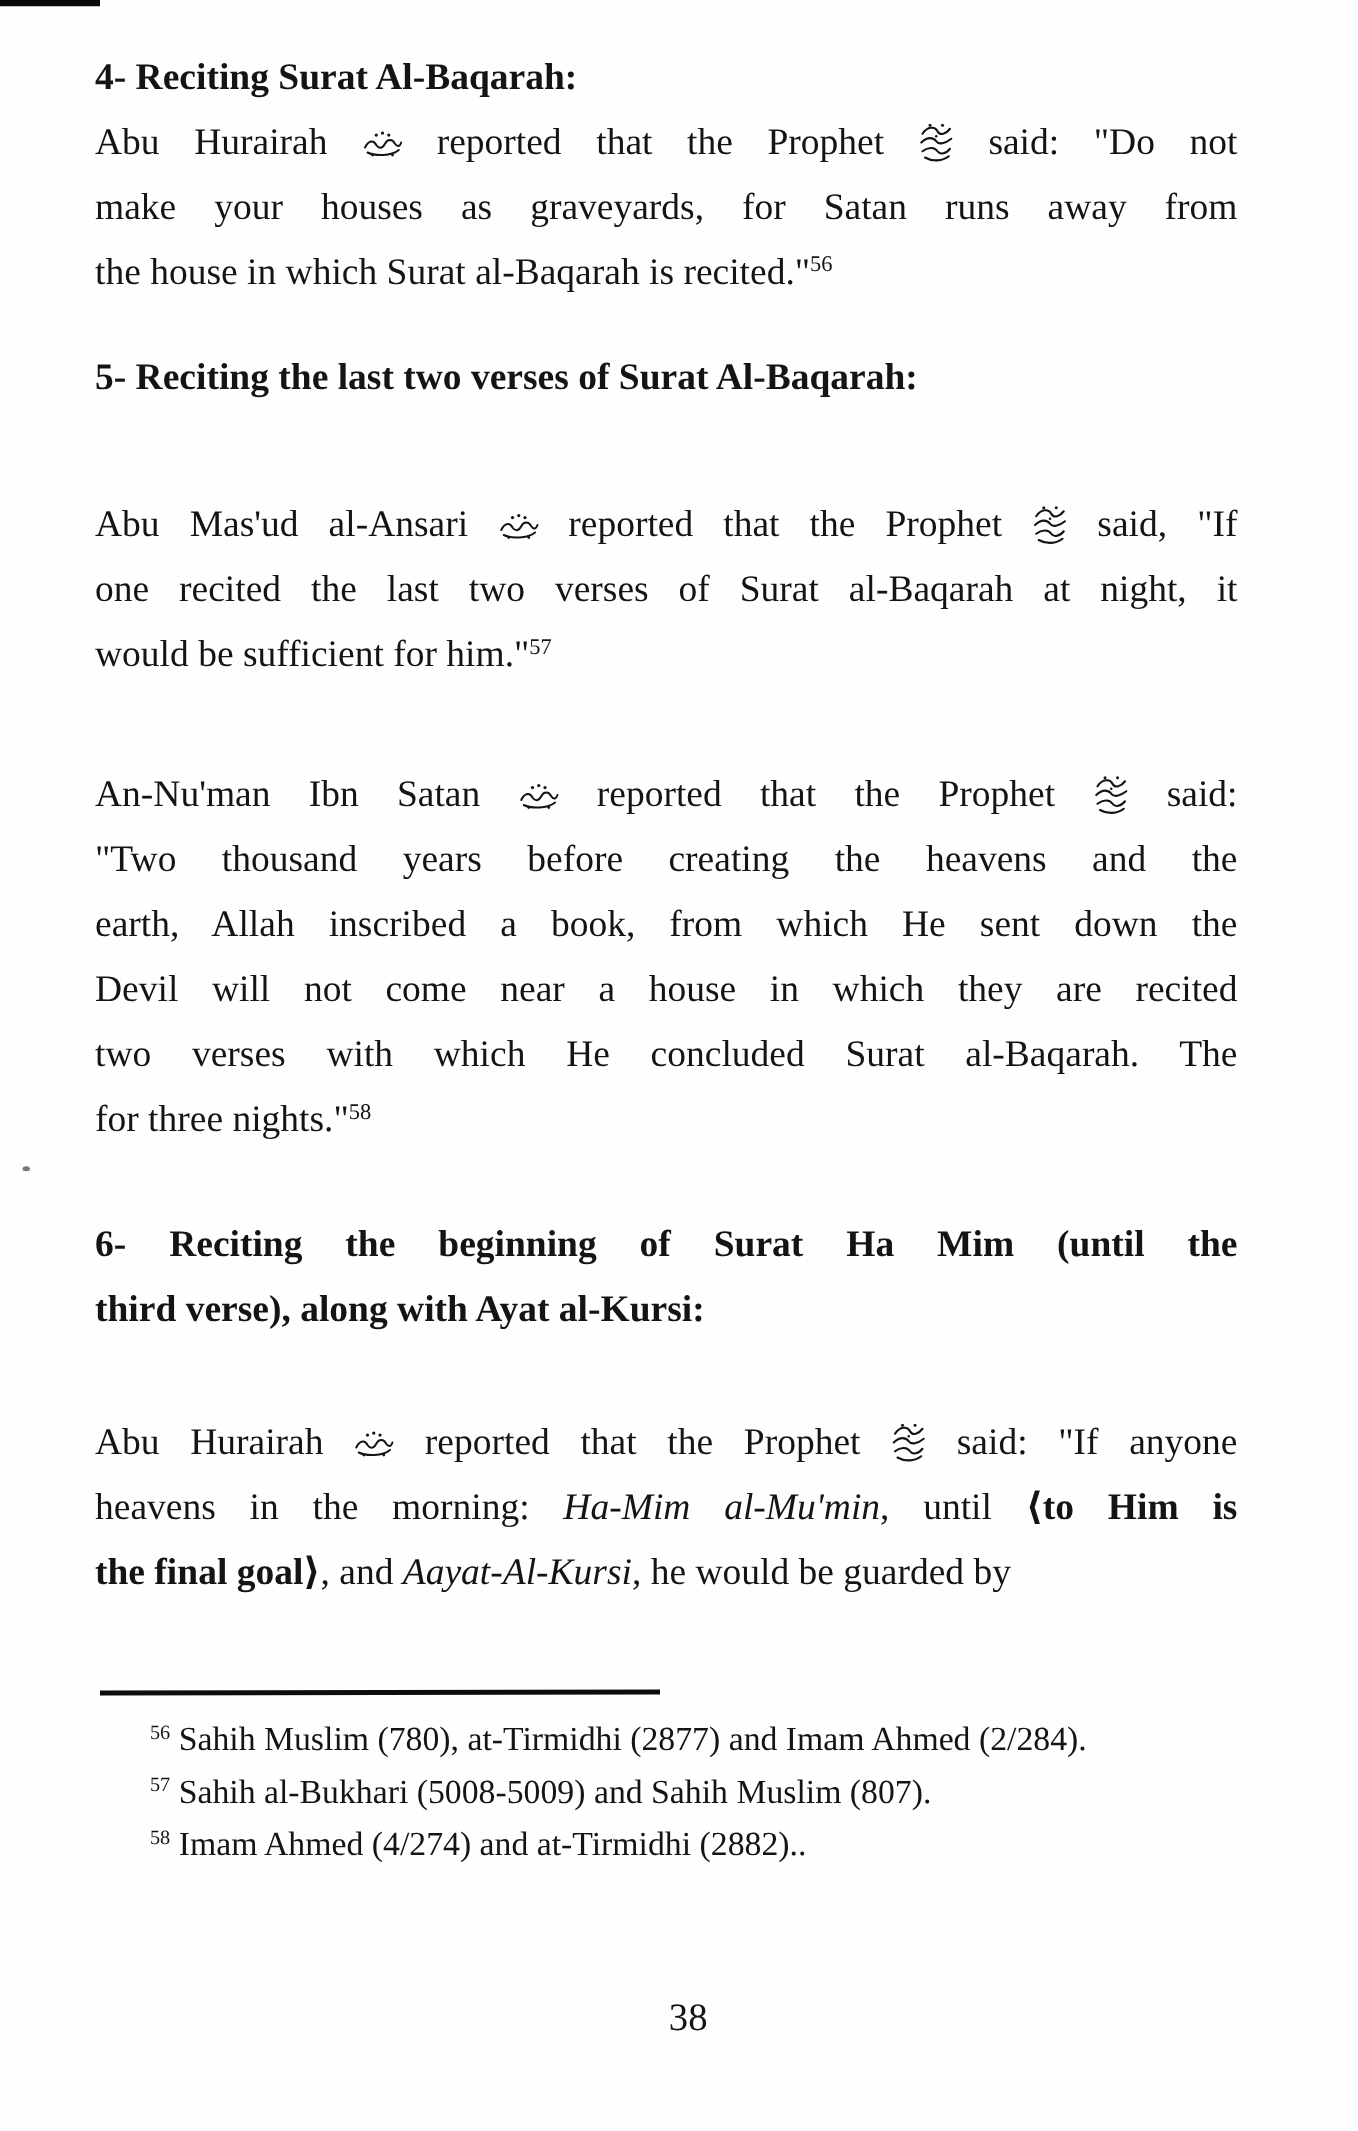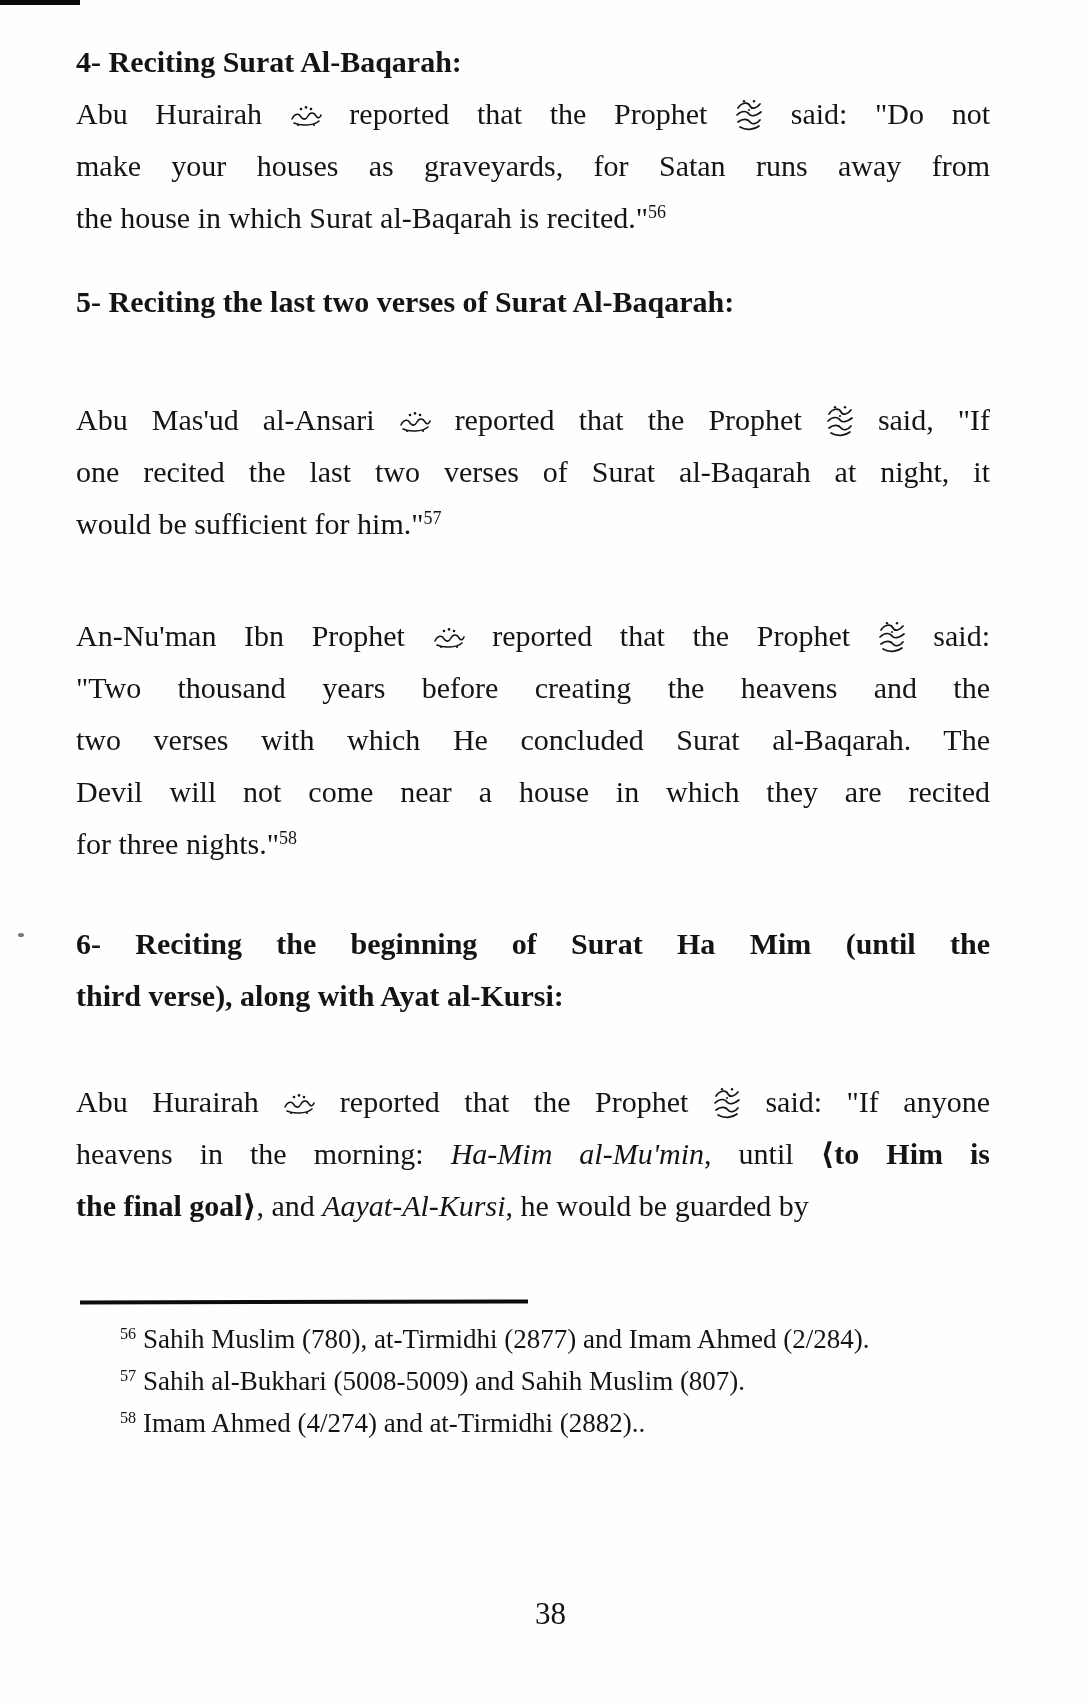--- a/index.html
+++ b/index.html
@@ -139,21 +139,21 @@
               <g fill="#141414">
                 <circle cx="9" cy="2.2" r="1.2"></circle>
                 <circle cx="19" cy="2.2" r="1.2"></circle>
                 <circle cx="14" cy="11" r="1"></circle>
               </g>
             </svg></span><span> said, "If</span></div>
         <div class="line"><span>one recited the last two verses of Surat al-Baqarah at night, it</span></div>
         <div class="line last"><span>would be sufficient for him."</span><span class="s-sup">57</span></div>
       </div>
     <div class="block" id="b4">
-        <div class="line"><span>An-Nu'man Ibn Prophet </span><span class="cal cal-rta"><svg width="32" height="24" viewBox="0 0 32 24" class="cal-svg">
+        <div class="line"><span>An-Nu'man Ibn Satan </span><span class="cal cal-rta"><svg width="32" height="24" viewBox="0 0 32 24" class="cal-svg">
               <g fill="none" stroke="#141414" stroke-width="1.6" stroke-linecap="round">
                 <path d="M2 15 C5 9, 9 9, 11 13 C13 16, 16 16, 18 12 C20 8, 24 8, 26 12 C28 15, 30 14, 31 11"></path>
                 <path d="M4 19 C10 22, 23 22, 29 17"></path>
               </g>
               <g fill="#141414">
                 <circle cx="11" cy="5" r="1.3"></circle>
                 <circle cx="16" cy="3.4" r="1.3"></circle>
                 <circle cx="21" cy="5" r="1.3"></circle>
                 <circle cx="8" cy="21" r="1.1"></circle>
                 <circle cx="24" cy="21" r="1.1"></circle>
@@ -165,22 +165,23 @@
                 <path d="M3 23 C8 19, 13 20, 15 23 C17 26, 22 25, 25 21"></path>
                 <path d="M5 28 C11 31.5, 19 31, 24 27"></path>
               </g>
               <g fill="#141414">
                 <circle cx="9" cy="2.2" r="1.2"></circle>
                 <circle cx="19" cy="2.2" r="1.2"></circle>
                 <circle cx="14" cy="11" r="1"></circle>
               </g>
             </svg></span><span> said:</span></div>
         <div class="line"><span>"Two thousand years before creating the heavens and the</span></div>
+        <div class="line"><span>earth, Allah inscribed a book, from which He sent down the</span></div>
+        <div class="line"><span>Devil will not come near a house in which they are recited</span></div>
         <div class="line"><span>two verses with which He concluded Surat al-Baqarah. The</span></div>
-        <div class="line"><span>Devil will not come near a house in which they are recited</span></div>
         <div class="line last"><span>for three nights."</span><span class="s-sup">58</span></div>
       </div>
     <div class="block heading" id="b5">
         <div class="line"><span>6- Reciting the beginning of Surat Ha Mim (until the</span></div>
         <div class="line last"><span>third verse), along with Ayat al-Kursi:</span></div>
       </div>
     <div class="block" id="b6">
         <div class="line"><span>Abu Hurairah </span><span class="cal cal-rta"><svg width="32" height="24" viewBox="0 0 32 24" class="cal-svg">
               <g fill="none" stroke="#141414" stroke-width="1.6" stroke-linecap="round">
                 <path d="M2 15 C5 9, 9 9, 11 13 C13 16, 16 16, 18 12 C20 8, 24 8, 26 12 C28 15, 30 14, 31 11"></path>

